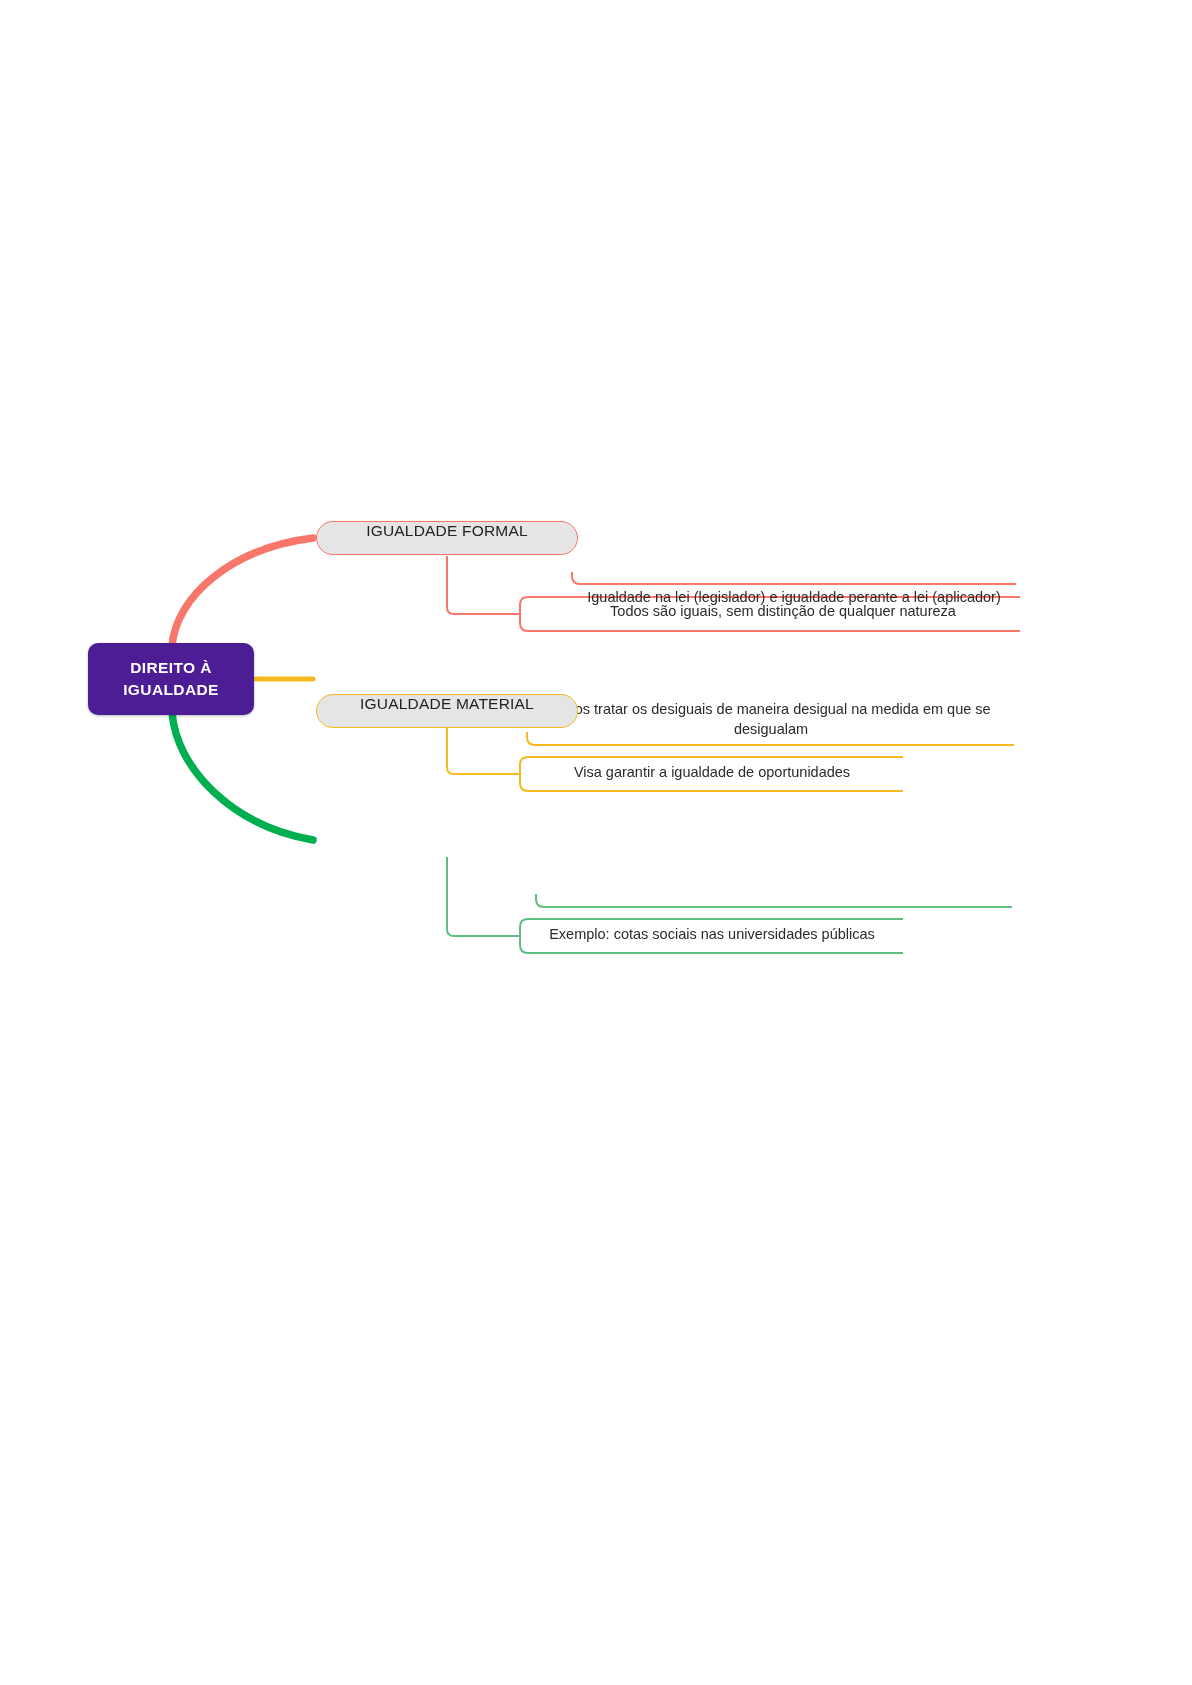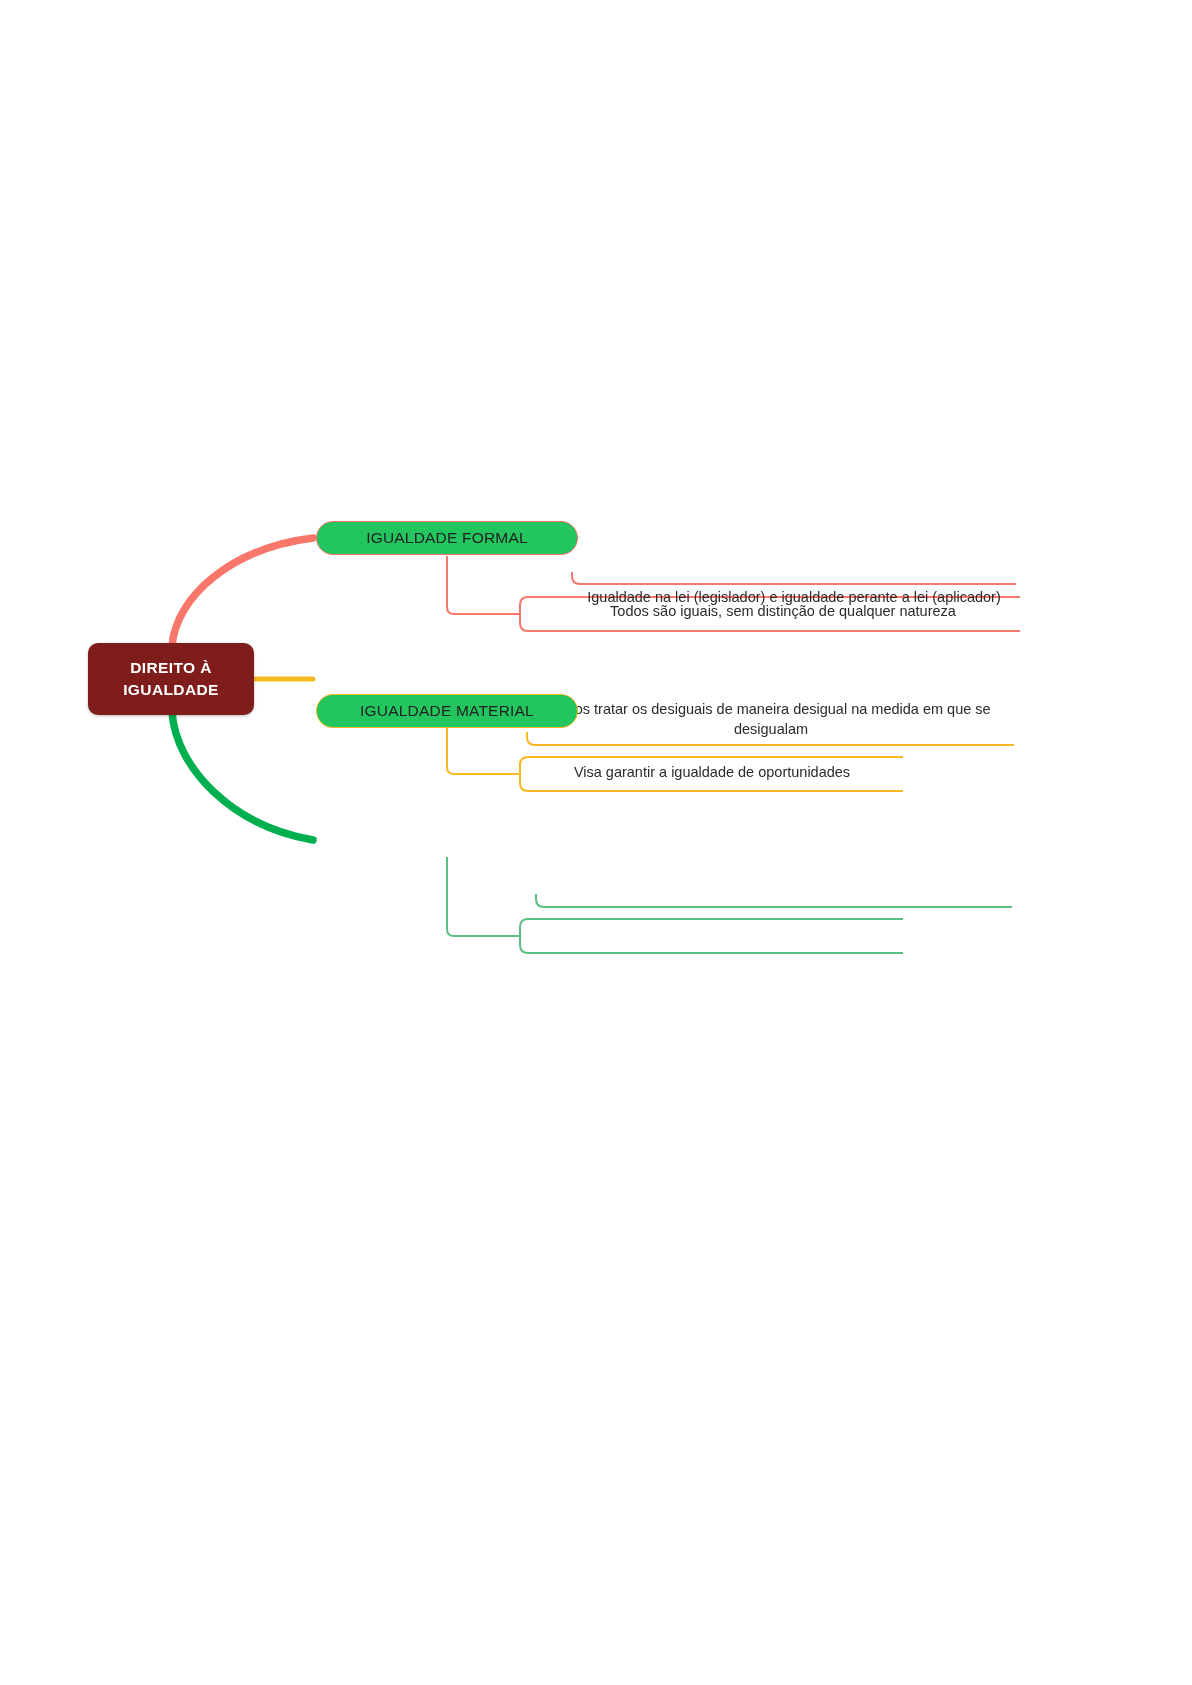--- a/index.html
+++ b/index.html
@@ -51,24 +51,23 @@
     letter-spacing: 0.4px;
     line-height: 1.42;
     white-space: nowrap;
   }
 
   
   .topic {
     position: absolute;
     height: 34px;
     border-radius: 17px;
-    background: #22c55e;
+    background: #e5e5e5;
     border: 1.6px solid #000;
     display: flex;
-    align-items: center;
     justify-content: center;
     padding: 0 16px;
     box-sizing: border-box;
     z-index: 4;
   }
   .topic span {
     font-size: 15.5px;
     letter-spacing: 0.2px;
     color: #222222;
     white-space: nowrap;
@@ -123,21 +122,21 @@
 
     <path d="M 172 712 C 176 768 232 826 313 840" fill="none" stroke="#00b050" stroke-width="7.5" stroke-linecap="round"></path>
 
     <path d="M 447 857 L 447 929 Q 447 936 454 936 L 520 936" fill="none" stroke="#5fbf82" stroke-width="2"></path>
 
     <path d="M 1012 907 L 544 907 Q 536 907 536 899 L 536 894" fill="none" stroke="#5fbf82" stroke-width="2"></path>
 
     <path d="M 903 919 L 528 919 Q 520 919 520 927 L 520 945 Q 520 953 528 953 L 903 953" fill="none" stroke="#5fbf82" stroke-width="2"></path>
   </svg>
 
-  <div class="root-node" id="root-node" style="background: #7f1d1d; text-align: center;">
+  <div class="root-node" id="root-node" style="background: #4c1d95; text-align: center;">
     <div class="root-line">DIREITO À</div>
     <div class="root-line">IGUALDADE</div>
   </div>
 
   <div class="topic" id="topic-0" style="border-color: rgb(249, 118, 106);">
     <span>IGUALDADE FORMAL</span>
   </div>
 
   <div class="topic" id="topic-1" style="border-color: rgb(246, 185, 31);">
     <span>IGUALDADE MATERIAL</span>
@@ -151,14 +150,17 @@
     <span>Todos são iguais, sem distinção de qualquer natureza</span>
   </div>
 
   <div class="leaf" id="leaf-1-0">
     <span>Todos tratar os desiguais de maneira desigual na medida em que se desigualam</span>
   </div>
   <div class="leaf" id="leaf-1-1">
     <span>Visa garantir a igualdade de oportunidades</span>
   </div>
 
+  <div class="leaf" id="leaf-2-1">
+    <span>Exemplo: cotas sociais nas universidades públicas</span>
+  </div>
 
 </div>
 
 </body></html>

